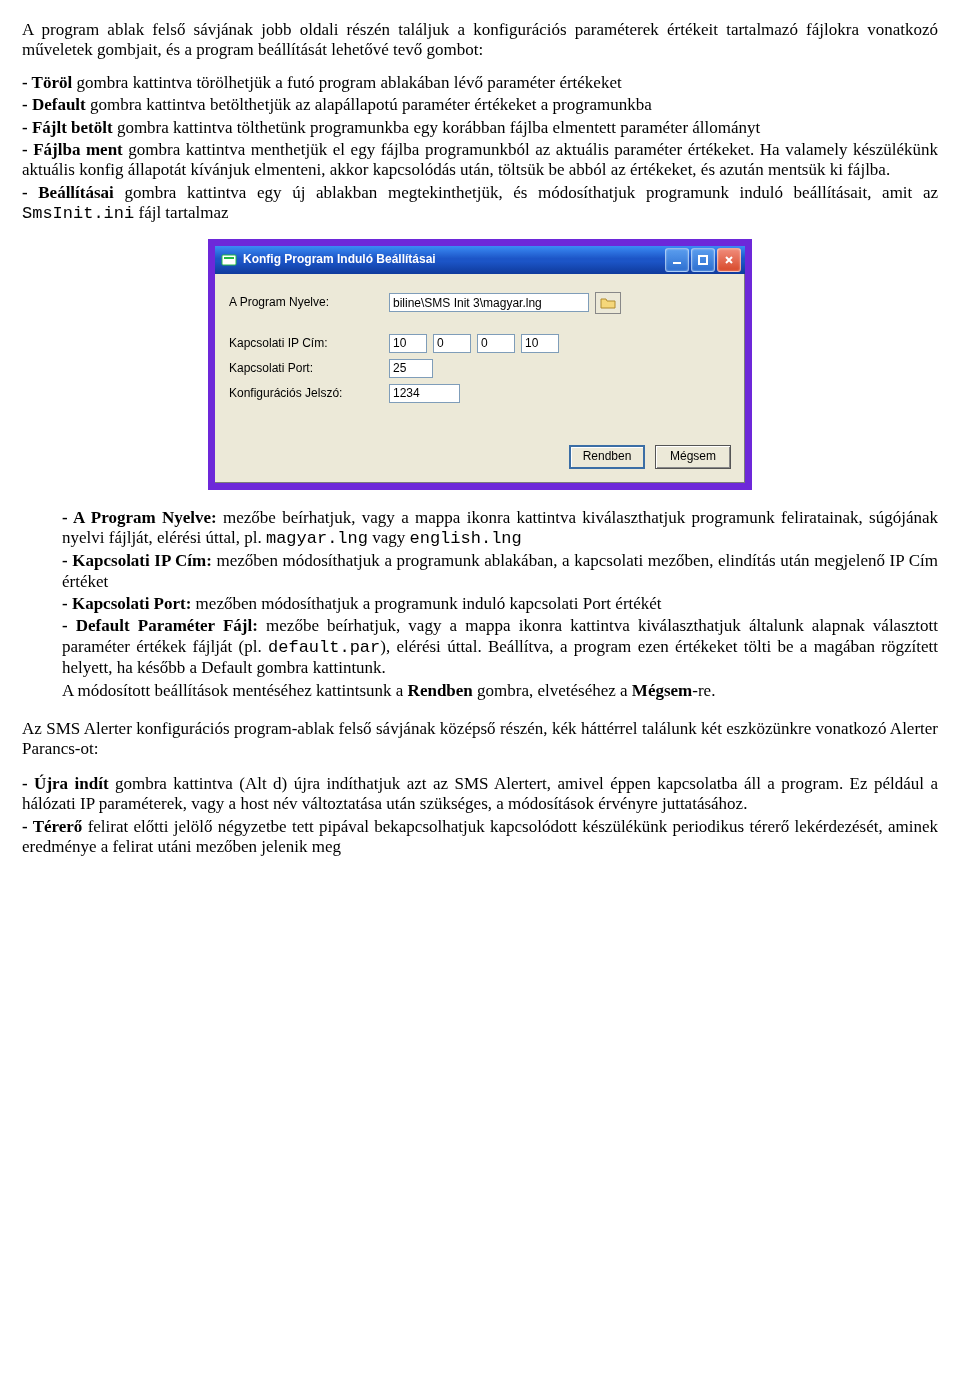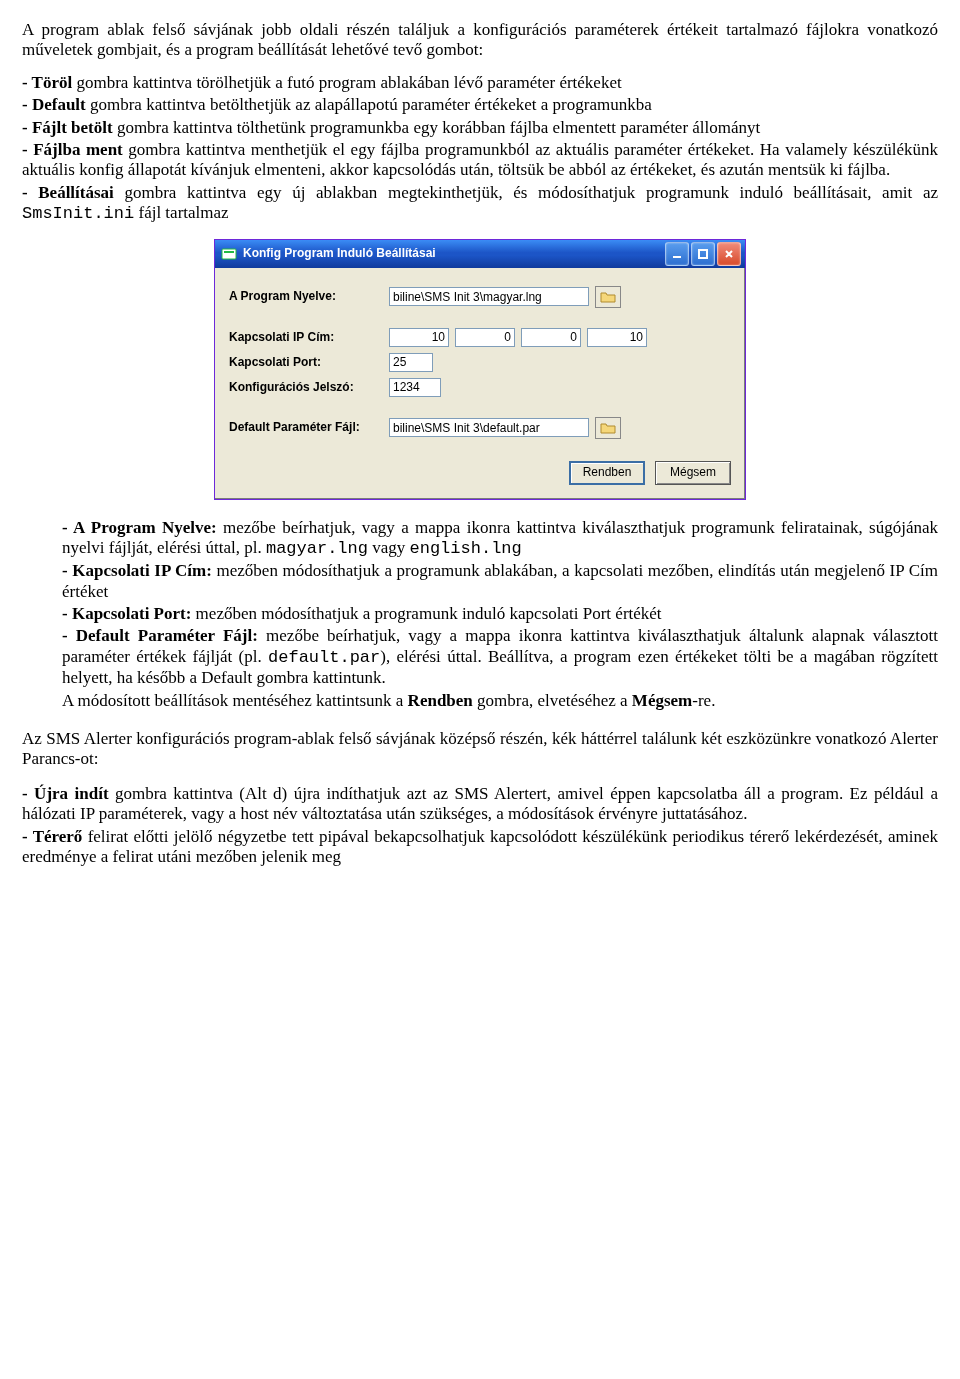--- a/index.html
+++ b/index.html
@@ -15,21 +15,21 @@
   }
   p { margin: 0 0 2px 0; }
   .just { text-align: justify; }
   .mono { font-family: "Courier New", monospace; }
   .bold { font-weight: bold; }
 
   
   .dlg-wrap { display:flex; justify-content:center; margin: 14px 0 18px 0; }
   .dlg {
     width: 530px;
-    border: 1px solid #6d28d9;
+    border: 7px solid #6d28d9;
     background: #ece9d8;
     font-family: Tahoma, Arial, sans-serif;
     font-size: 12px;
     box-shadow: inset -1px -1px 0 #7b7b7b;
   }
   .titlebar {
     display:flex; align-items:center;
     height: 28px;
     padding: 0 4px 0 6px;
     background: linear-gradient(to bottom, #3b8cf5 0%, #1c55c7 45%, #1c55c7 55%, #0f3a9c 100%);
@@ -48,30 +48,30 @@
     font-weight:bold; font-size:13px;
     border:1px solid rgba(255,255,255,0.5);
     box-shadow: inset 0 0 2px rgba(255,255,255,0.5);
     cursor:pointer;
   }
   .winbtn.min { background: linear-gradient(#5a9dee,#2d6fd0); color:#fff;}
   .winbtn.max { background: linear-gradient(#5a9dee,#2d6fd0); color:#fff;}
   .winbtn.close { background: linear-gradient(#f08b7a,#d84a2b); color:#fff; }
   .dlg-body { padding: 18px 14px 14px 14px; }
   .row { display:flex; align-items:center; margin-bottom:6px; }
-  .lbl { width:160px;font-weight:bold; }
+  .lbl { width:160px; }
   .inp {
     background:#fff; border:1px solid #7f9db9;
     height:19px; padding:8px 3px; font: inherit;
     box-sizing:border-box;
   }
   .inp.wide { width:200px; }
-  .inp.ip { width:60px; text-align:right; margin-right:6px;}
+  .inp.ip { width:38px; text-align:left; margin-right:6px;}
   .inp.port { width:44px; }
-  .inp.pw { width:52px; }
+  .inp.pw { width:71px; }
   .folderbtn {
     width:24px; height:20px; margin-left:6px;
     background:#ece9d8; border:1px solid #888;
     display:inline-flex; align-items:center; justify-content:center;
     cursor:pointer;
   }
   .btnrow { display:flex; justify-content:flex-end; gap:10px; margin-top:22px; }
   .pushbtn {
     min-width:76px; height:24px;
     background:#ece9d8;
@@ -154,29 +154,20 @@
       </div>
       <div class="row">
         <span class="lbl">Kapcsolati Port:</span>
         <input class="inp port" value="25" style="">
       </div>
       <div class="row">
         <span class="lbl">Konfigurációs Jelszó:</span>
         <input class="inp pw" value="1234" style="">
       </div>
       <div style="height:14px"></div>
-      <div class="row">
-        <span class="lbl">Default Paraméter Fájl:</span>
-        <input class="inp wide" value="biline\SMS Init 3\default.par" style="">
-        <span class="folderbtn">
-          <svg class="foldersvg" viewBox="0 0 16 14">
-              <path d="M1 3 h5 l1 2 h8 v7 H1 z" fill="#f5d77a" stroke="#b08b2e"></path>
-            </svg>
-        </span>
-      </div>
 
       <div class="btnrow">
         <button class="pushbtn primary">Rendben</button>
         <button class="pushbtn">Mégsem</button>
       </div>
     </div>
   </div>
 </div>
 
 <div style="padding-left:40px;">

